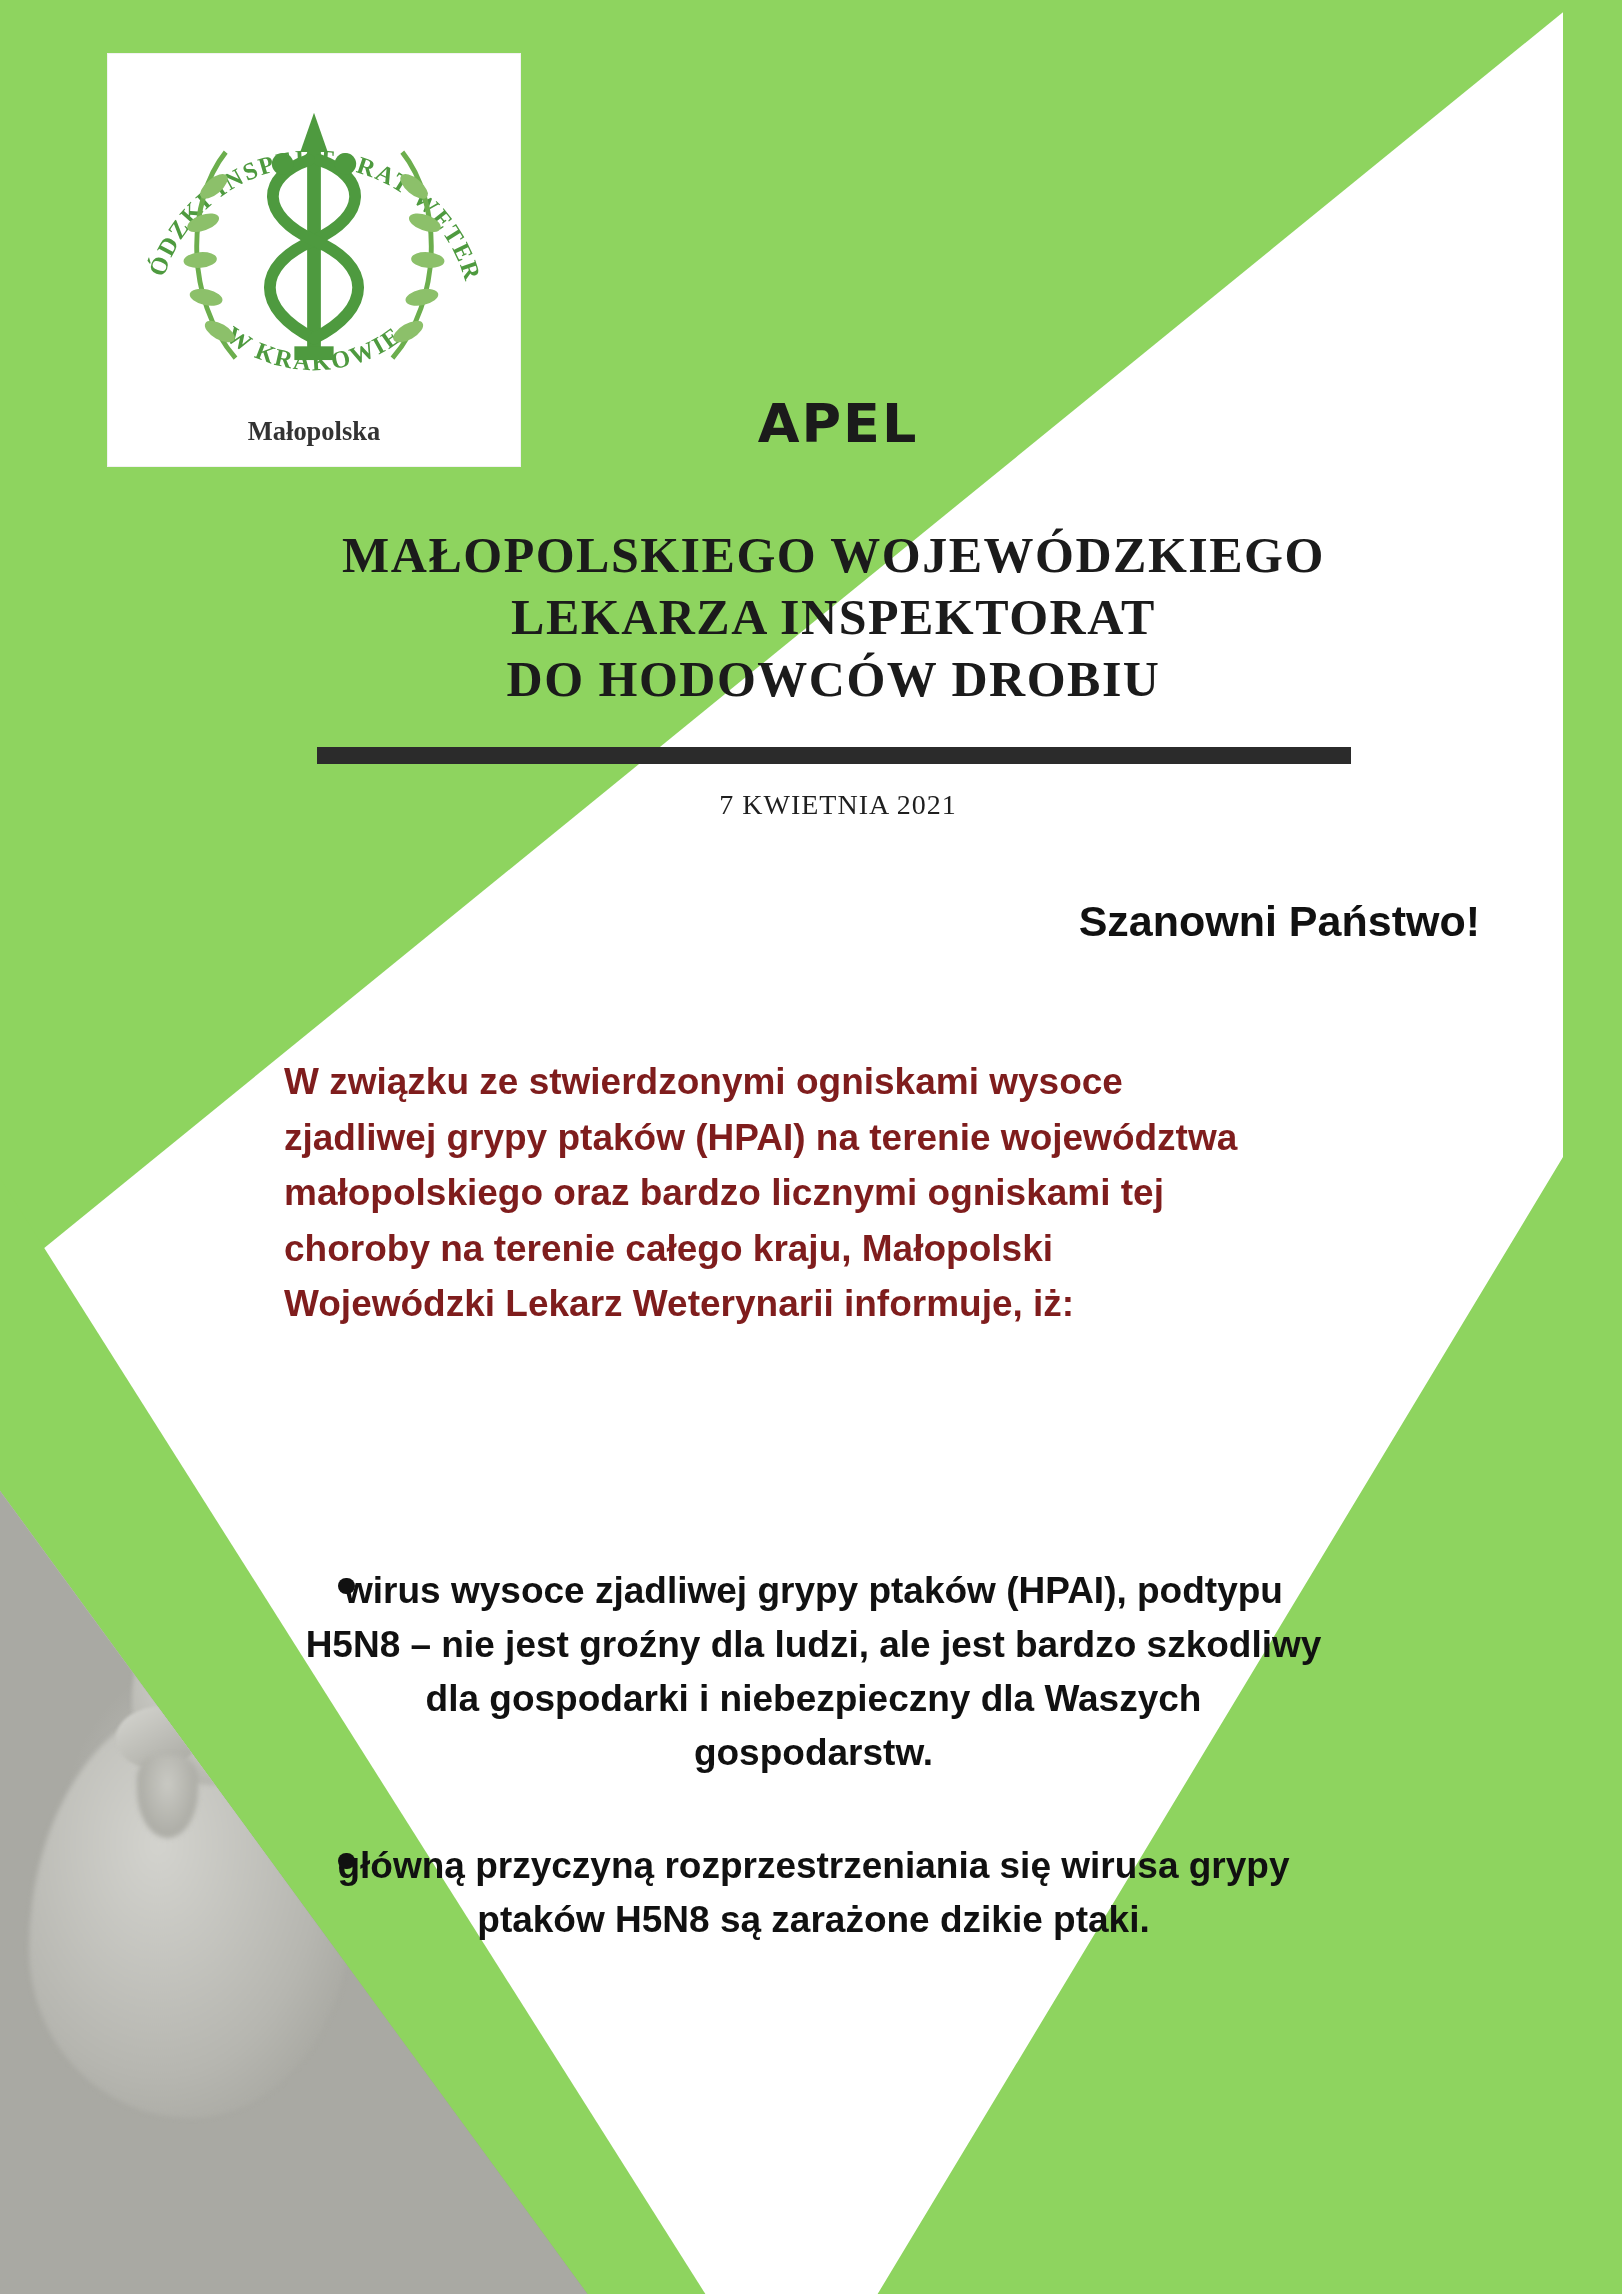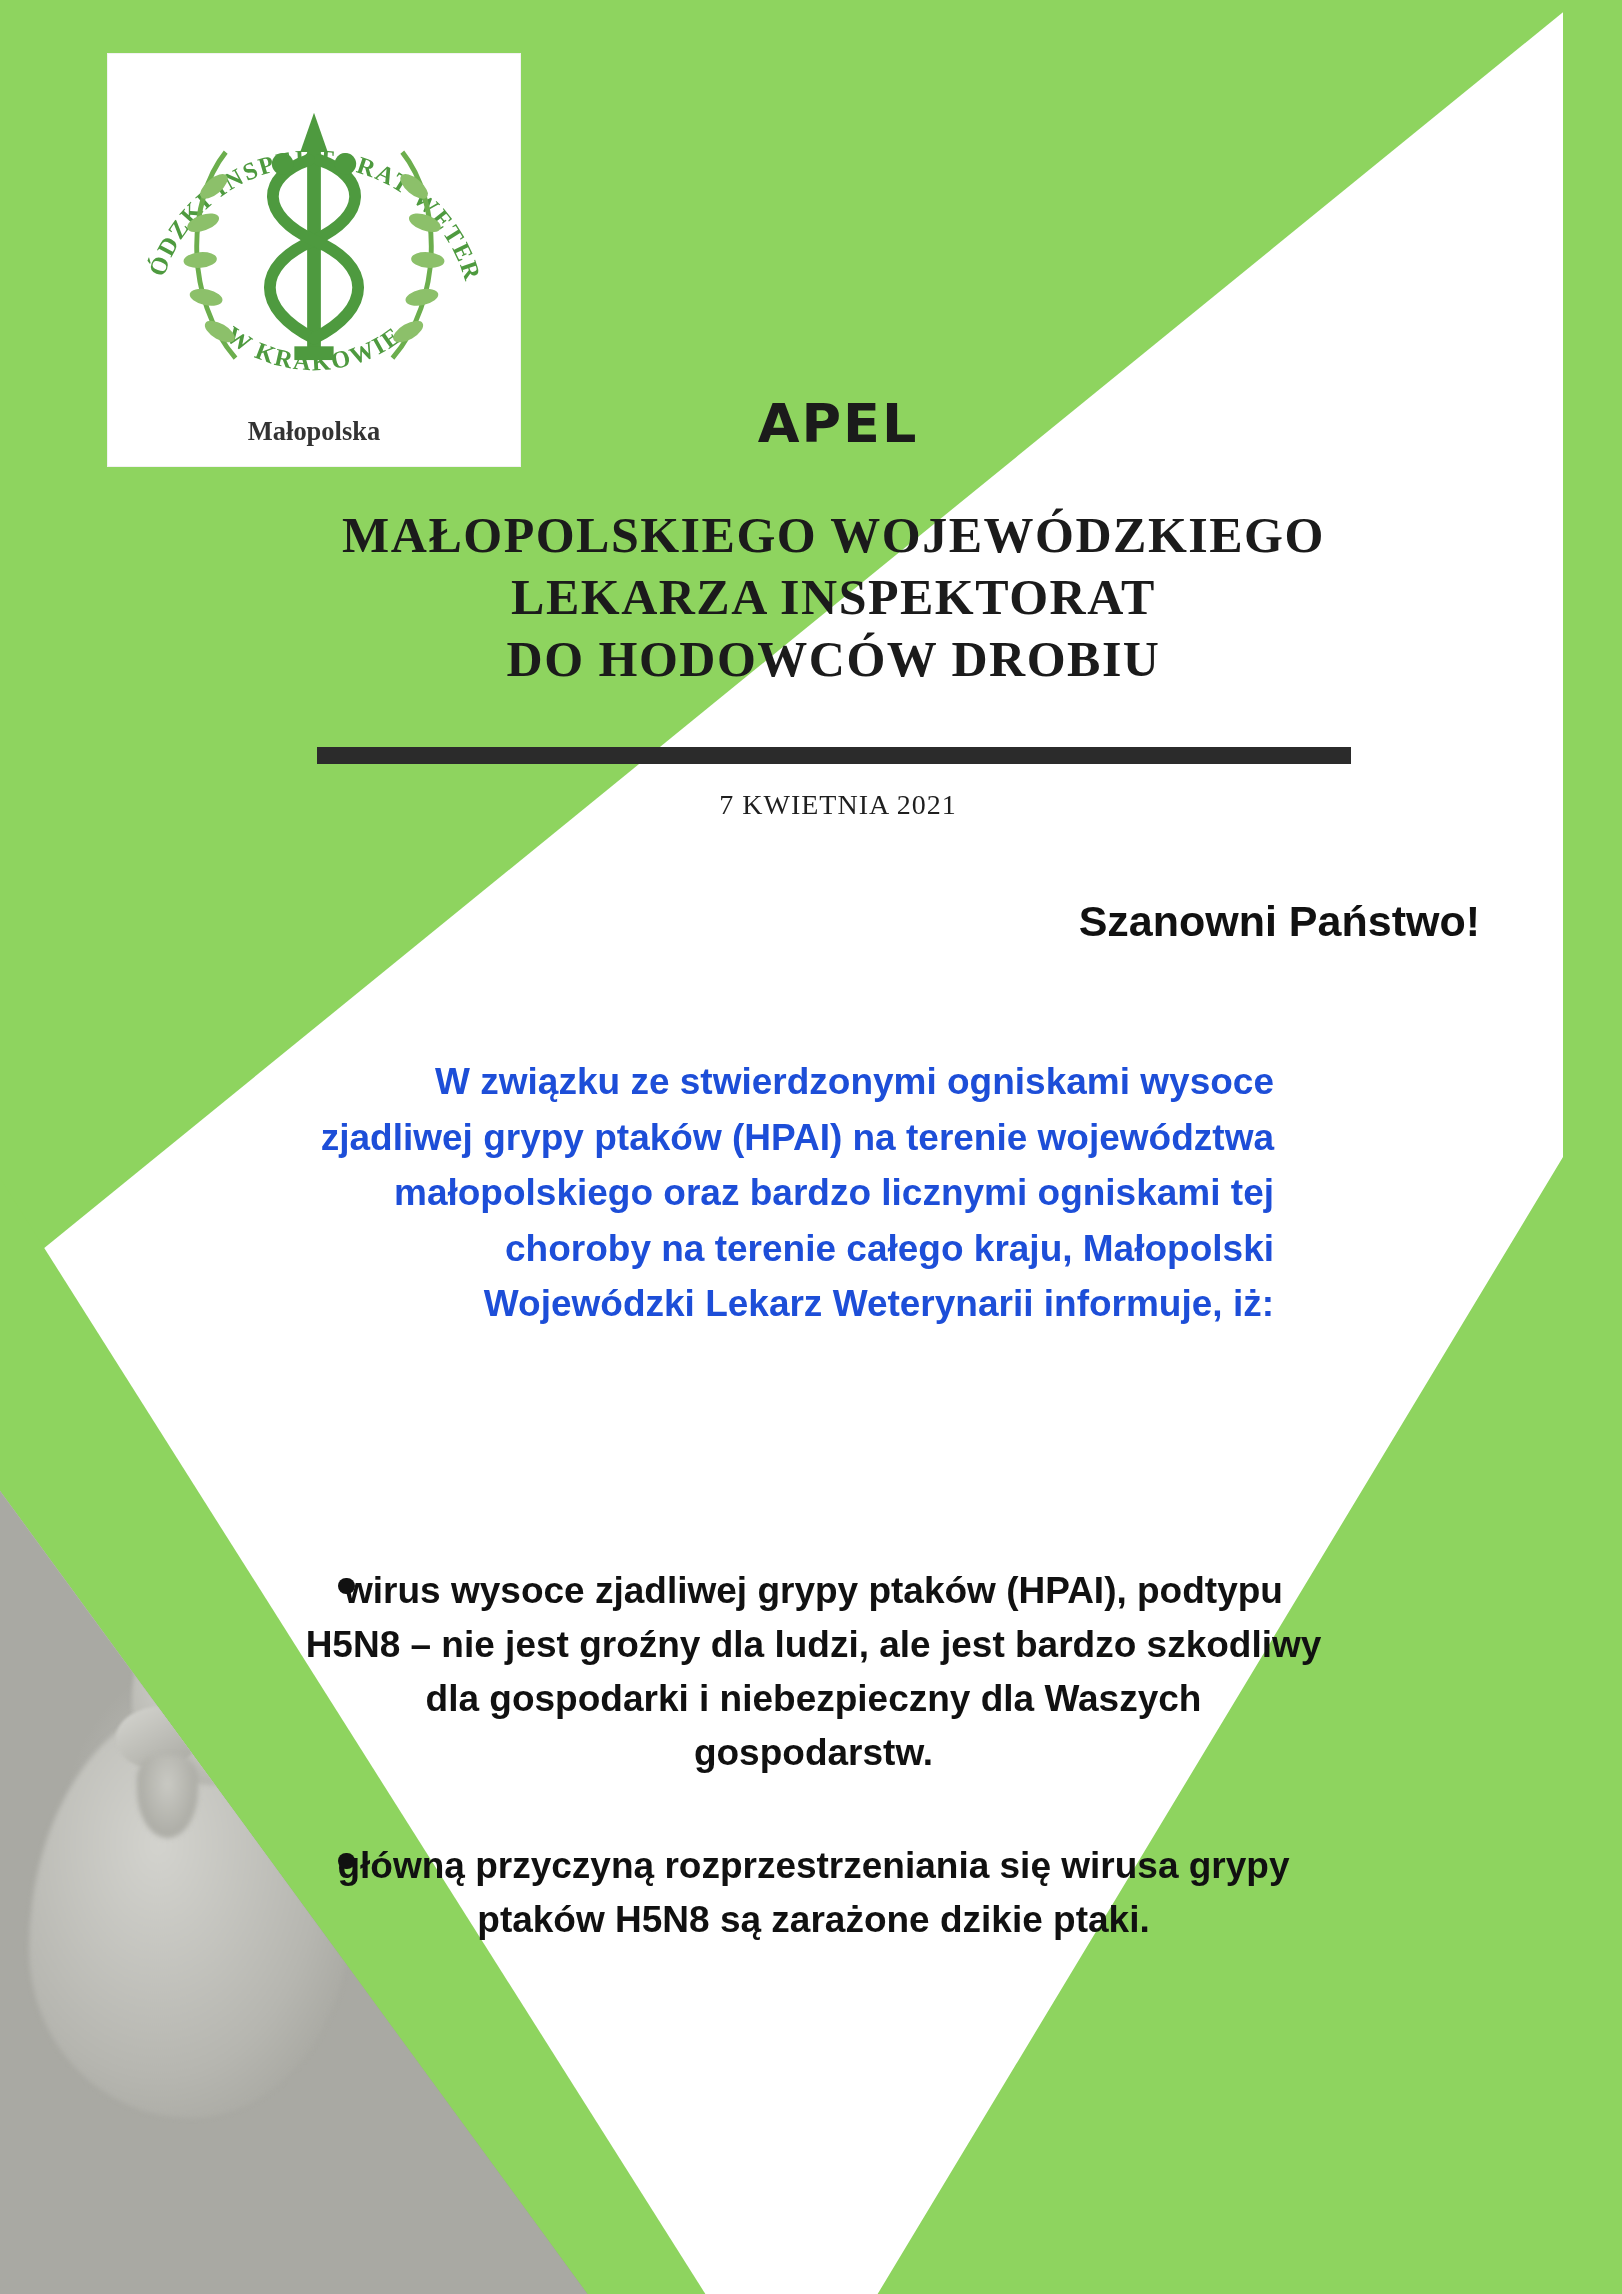--- a/index.html
+++ b/index.html
@@ -147,21 +147,21 @@
     text-align: center;
     font-family: "DejaVu Sans", sans-serif;
     font-weight: bold;
     font-size: 54px;
     letter-spacing: 2px;
     color: #1b1b1b;
   }
   .subtitle {
     position: absolute;
     left: 157px;
-    top: 504px;
+    top: 524px;
     width: 1353px;
     text-align: center;
     font-family: "Liberation Serif", serif;
     font-weight: bold;
     font-size: 50px;
     line-height: 1.24;
     letter-spacing: 1.5px;
     color: #1b1b1b;
   }
   .rule {
@@ -192,26 +192,26 @@
     font-family: "Liberation Sans", sans-serif;
     font-weight: bold;
     font-size: 43px;
     color: #111111;
   }
   .intro {
     position: absolute;
     left: 284px;
     top: 1054px;
     width: 990px;
-    text-align: right;
+    text-align: left;
     font-family: "Liberation Sans", sans-serif;
     font-weight: bold;
     font-size: 37px;
     line-height: 1.5;
-    color: #1d4ed8;
+    color: #7f1d1d;
   }
 
   
   .bullets {
     position: absolute;
     left: 294px;
     top: 1524px;
     width: 1039px;
   }
   .bullet-item {

